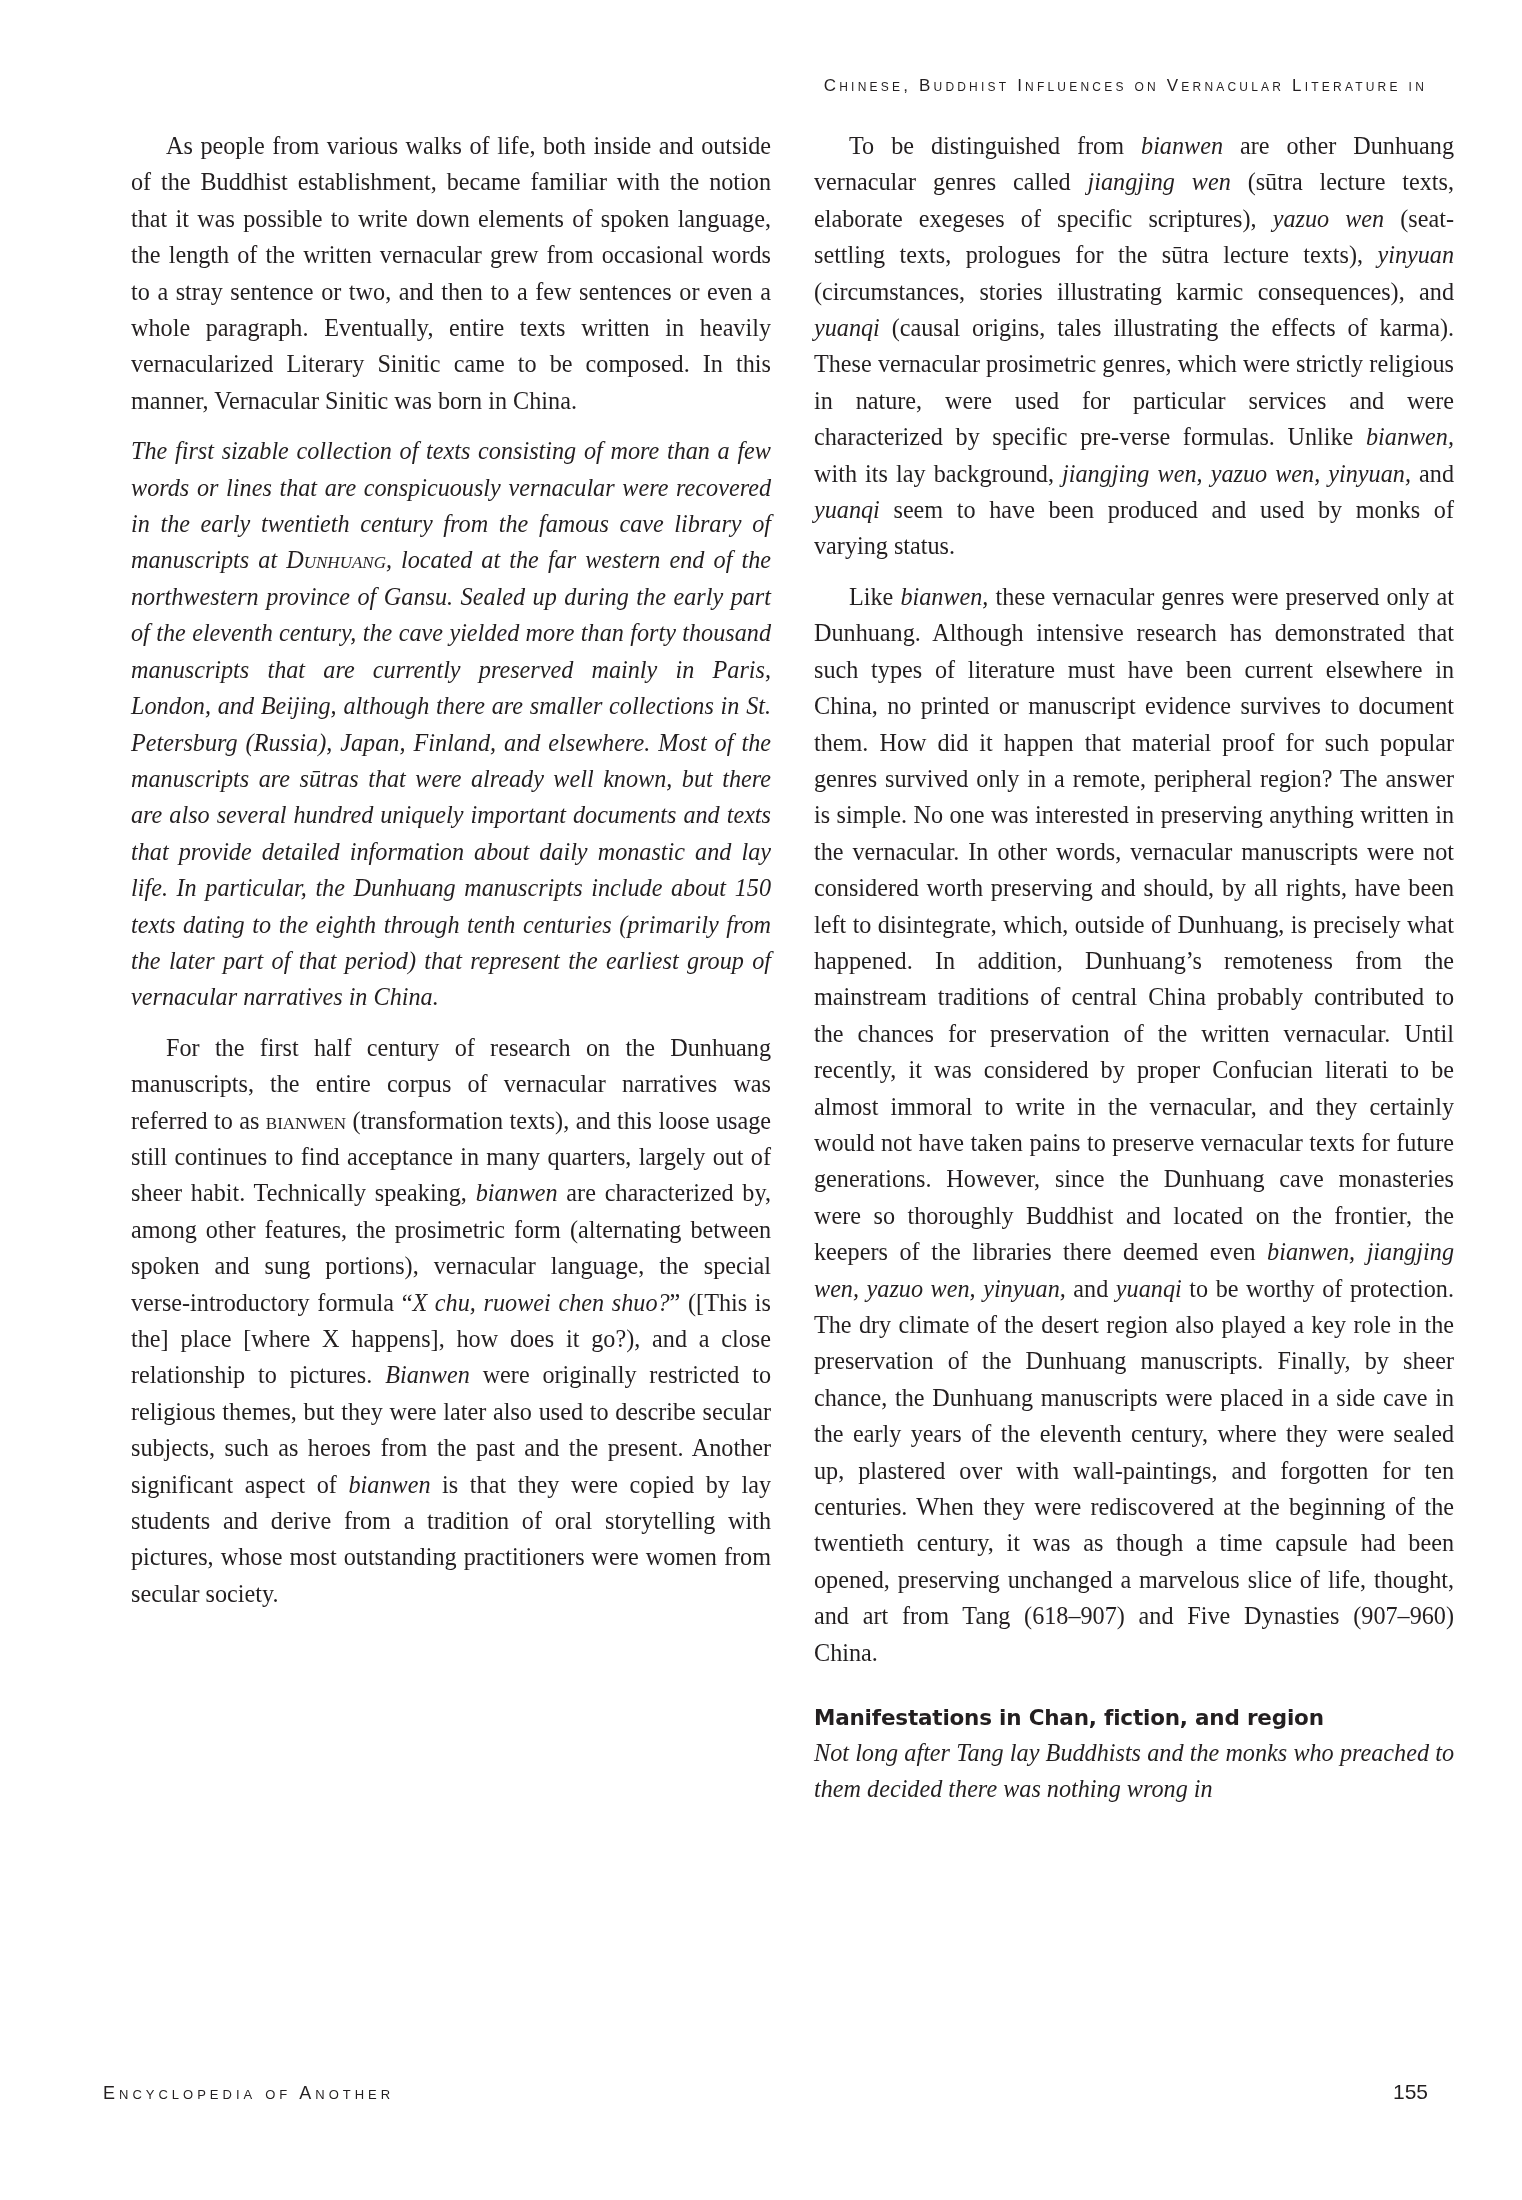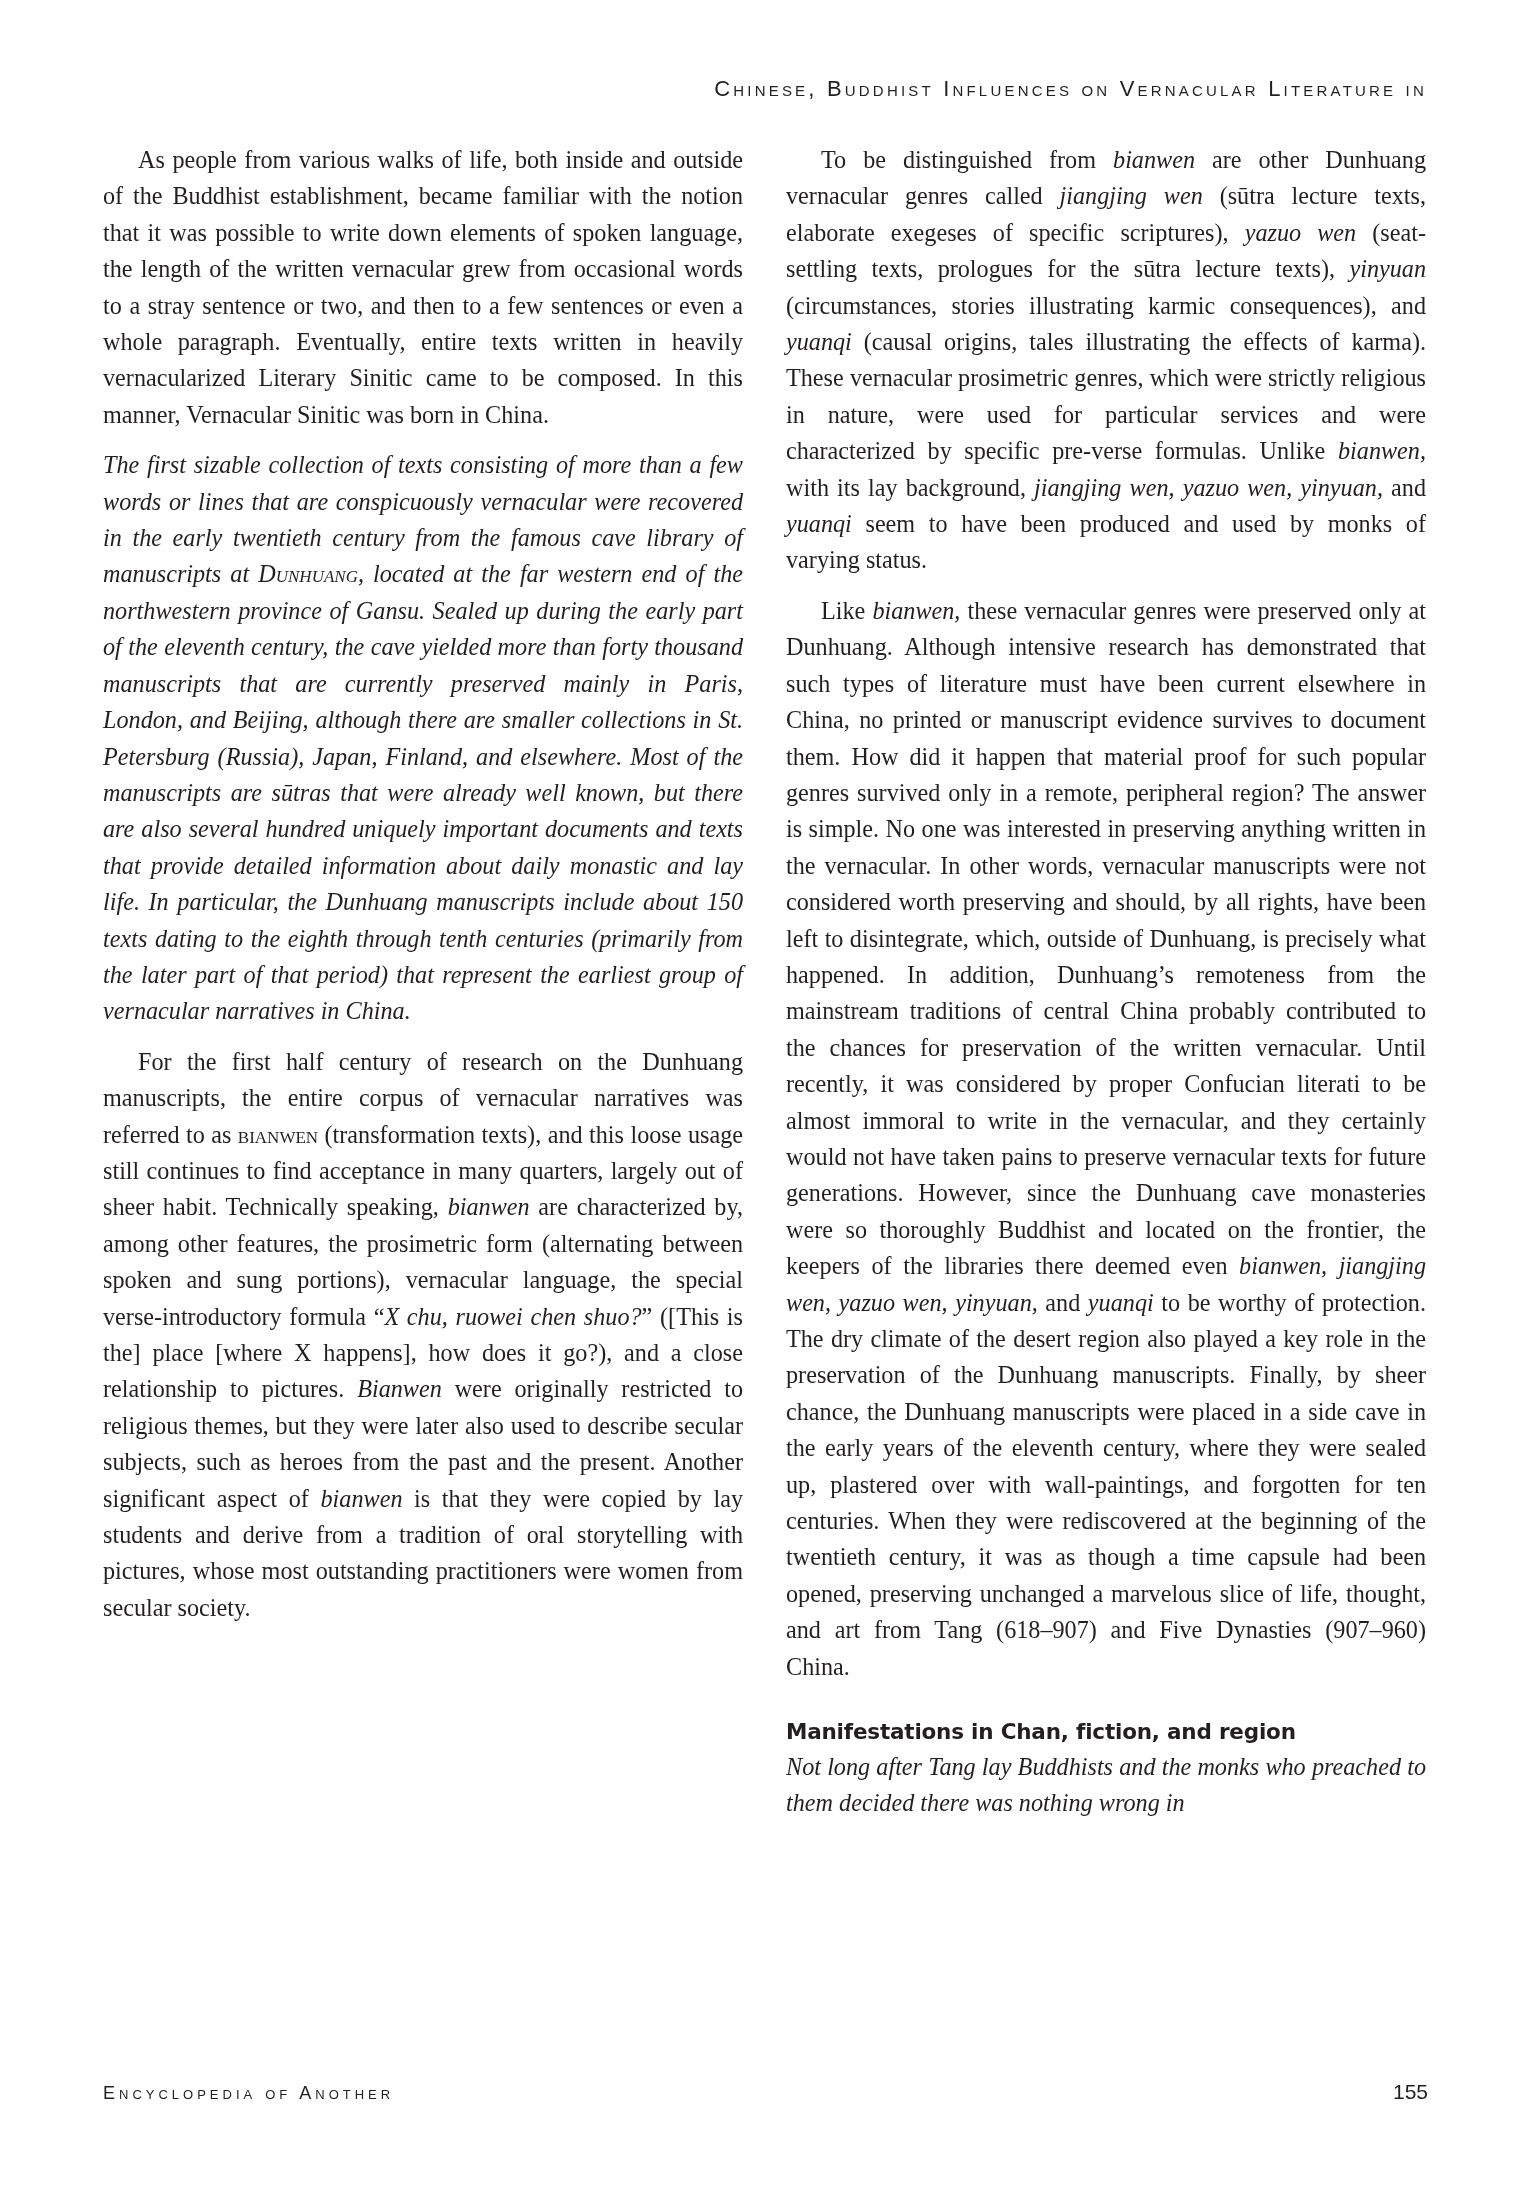--- a/index.html
+++ b/index.html
@@ -4,27 +4,27 @@
   <style>
     html, body { margin: 0; padding: 0; background: #ffffff; }
     body {
       width: 1522px; height: 2200px; position: relative; overflow: hidden;
       font-family: "Liberation Serif", "DejaVu Serif", serif;
       color: #231f20;
     }
     .running-head {
       position: absolute; top: 76px; right: 95px;
       font-family: "Liberation Sans", "DejaVu Sans", sans-serif;
-      font-size: 22px; letter-spacing: 3.2px; font-variant: small-caps;
+      font-size: 17px; letter-spacing: 3.2px; font-variant: small-caps;
       color: #231f20; white-space: nowrap;
     }
     .column {
-      position: absolute; top: 142px; width: 640px;
+      position: absolute; top: 128px; width: 640px;
       font-size: 24.2px; line-height: 36.4px;
-      text-align: justify; hyphens: manual;
+      text-align: justify; hyphens: manual; margin-left: 28px;
     }
     .col-left { left: 103px; }
     .col-right { left: 786px; }
     p { margin: 0 0 14px 0; text-indent: 35px; }
     p.noindent { text-indent: 0; margin-bottom: 0; font-style: italic; }
     h3 {
       font-family: "DejaVu Sans", "Liberation Sans", sans-serif;
       font-weight: bold; font-size: 21.5px; line-height: 34px;
       margin: 30px 0 0 0; letter-spacing: -0.2px;
     }

